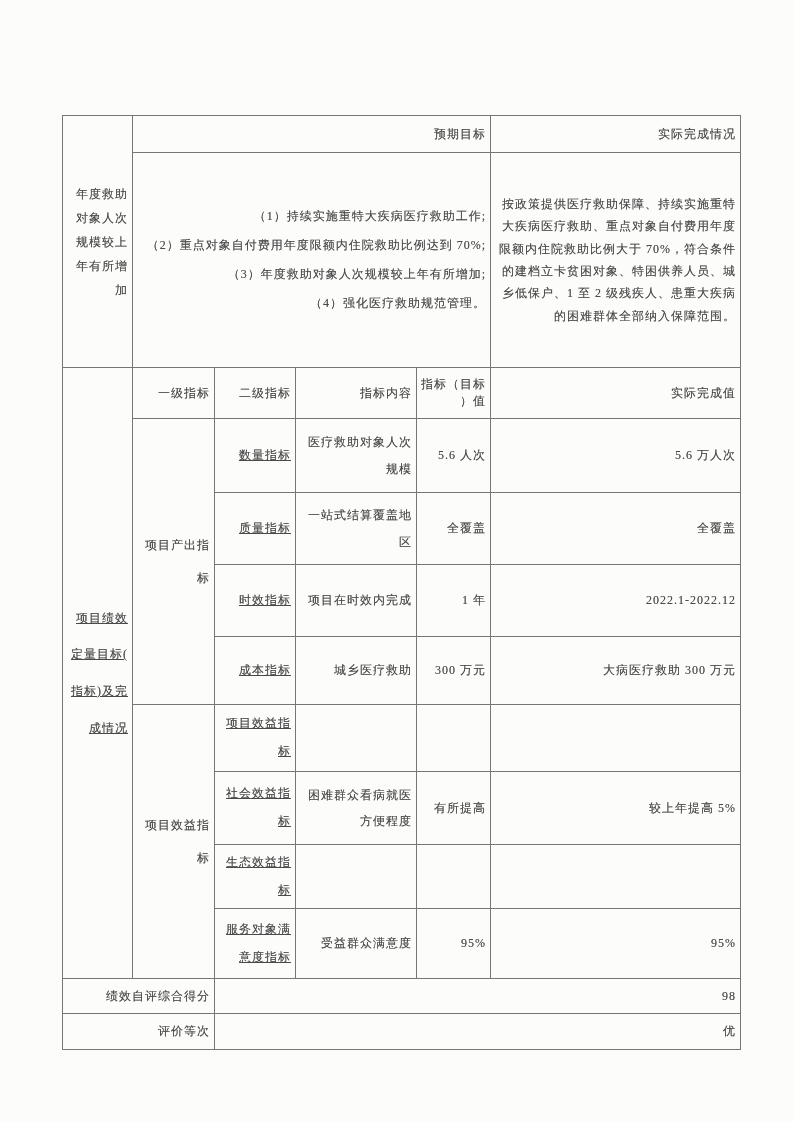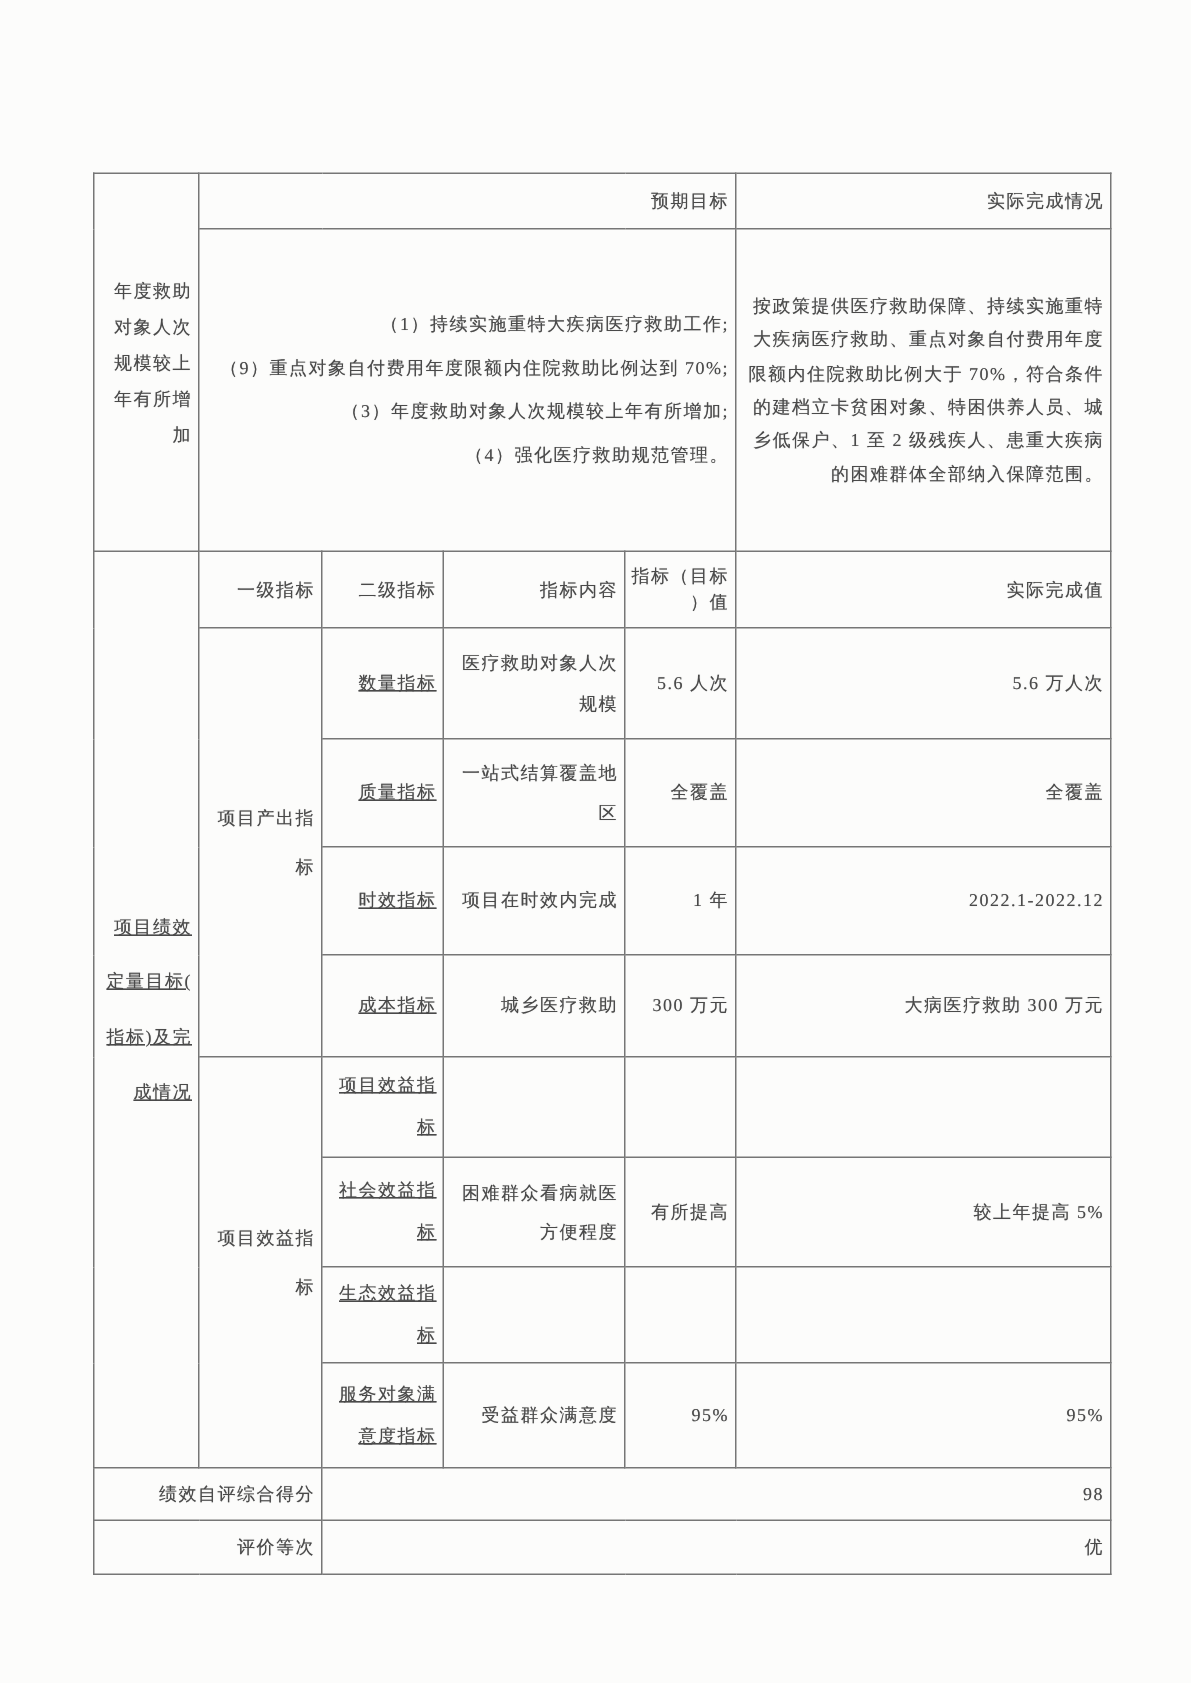--- a/index.html
+++ b/index.html
@@ -62,21 +62,21 @@
     <tbody>
 
       <tr style="height:37px">
         <td rowspan="2" class="vhead vhead-qual">年度救助对象人次规模较上年有所增加</td>
         <td colspan="4" class="h-expected">预期目标</td>
         <td class="h-top">实际完成情况</td>
       </tr>
       <tr style="height:215px">
         <td colspan="4" class="expected-cell">
           <div class="item">（1）持续实施重特大疾病医疗救助工作;</div>
-          <div class="item">（9）重点对象自付费用年度限额内住院救助比例达到 70%;</div>
+          <div class="item">（2）重点对象自付费用年度限额内住院救助比例达到 70%;</div>
           <div class="item">（3）年度救助对象人次规模较上年有所增加;</div>
           <div class="item">（4）强化医疗救助规范管理。</div>
         </td>
         <td class="actual-cell">按政策提供医疗救助保障、持续实施重特大疾病医疗救助、重点对象自付费用年度限额内住院救助比例大于 70%，符合条件的建档立卡贫困对象、特困供养人员、城乡低保户、1 至 2 级残疾人、患重大疾病的困难群体全部纳入保障范围。</td>
       </tr>
 
       <tr style="height:51px">
         <td rowspan="9" class="vhead vhead-quant">项目绩效定量目标(指标)及完成情况</td>
         <th class="th2">一级指标</th>
         <th class="th2">二级指标</th>

